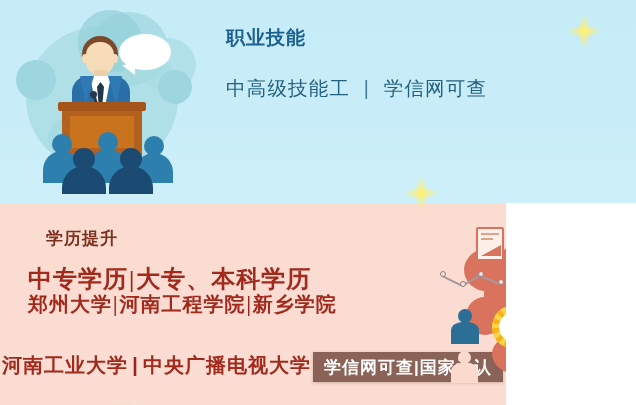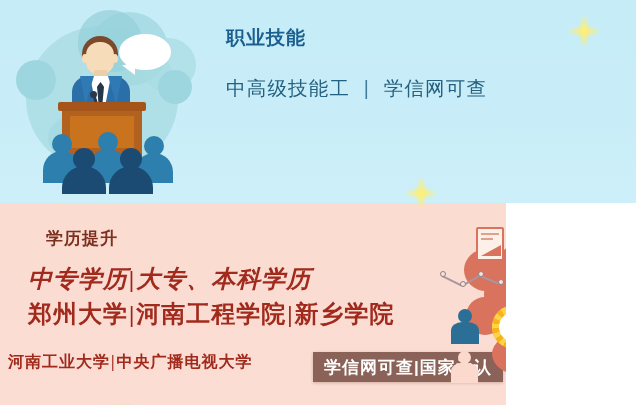--- a/index.html
+++ b/index.html
@@ -99,23 +99,23 @@
            line-height:1; margin-bottom:21px; white-space:nowrap; }
   .t-sep{ color:#3f7e9b; padding:0 7px; font-weight:300; }
 
   
   .bot-text{ position:absolute; left:0; top:0; width:460px; }
   .b-title{ position:absolute; left:46px; top:24px;
             font-size:17px; font-weight:bold; color:#7e3020; letter-spacing:1px; }
   .b-line{ position:absolute; color:#a12a1d; white-space:nowrap;
            font-family:"Liberation Serif","DejaVu Serif",serif; font-weight:bold;
            letter-spacing:1px; }
-  .b-l1{ left:28px; top:60px; font-size:24px;font-style:italic; }
-  .b-l2{ left:28px; top:95px; font-size:24px; }
-  .b-l3{ left:8px;  top:149px; font-size:16px; }
+  .b-l1{ left:28px; top:60px; font-size:24px; }
+  .b-l2{ left:28px; top:88px; font-size:20px; }
+  .b-l3{ left:2px;  top:149px; font-size:20px;font-family:Liberation Mono, monospace; }
   .b-bar{ color:#9c2418; font-weight:bold; padding:0 1px; }
 
   .badge{ position:absolute; left:313px; top:149px; height:30px;
           background:#8a6257; color:#fff; font-size:17px; font-weight:bold;
           letter-spacing:1px; padding:0 11px; display:flex; align-items:center;
           box-shadow:0 1px 3px rgba(120,70,55,.3); }
 
   
   .illus-right{ position:absolute; left:436px; top:2px; width:200px; height:200px; }
   .rblob{ position:absolute; background:#d9735d; border-radius:50%; }

